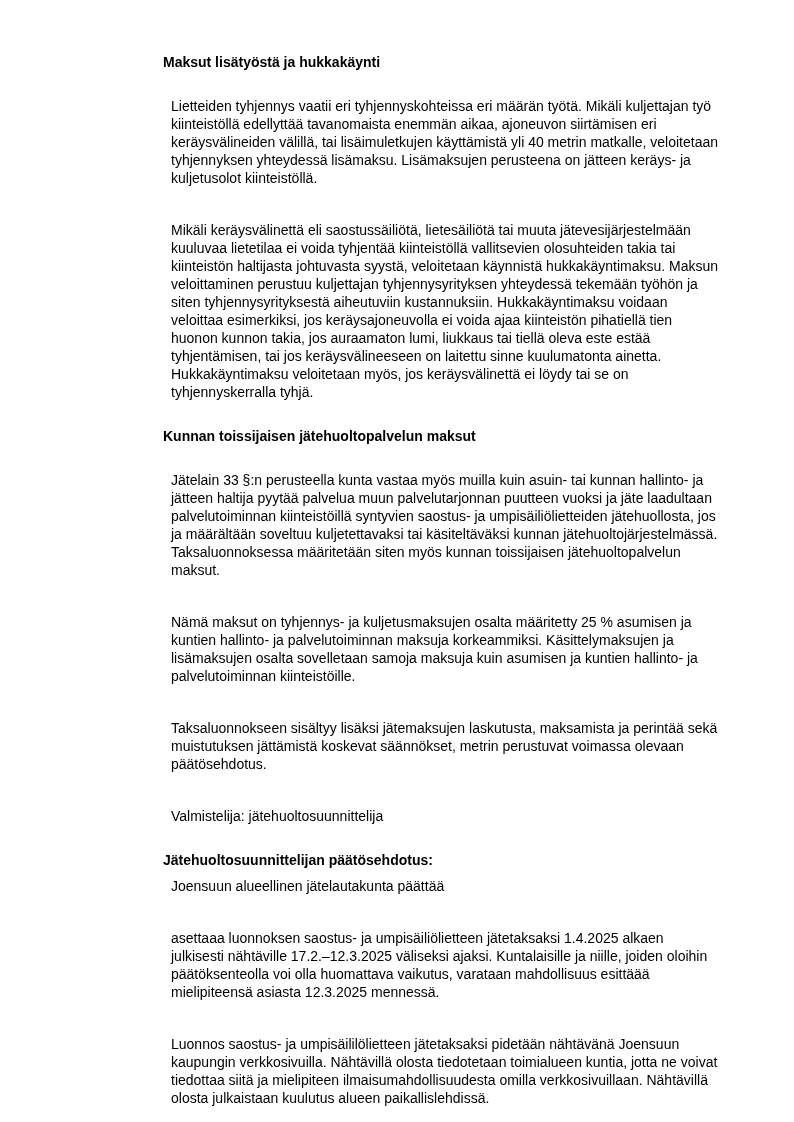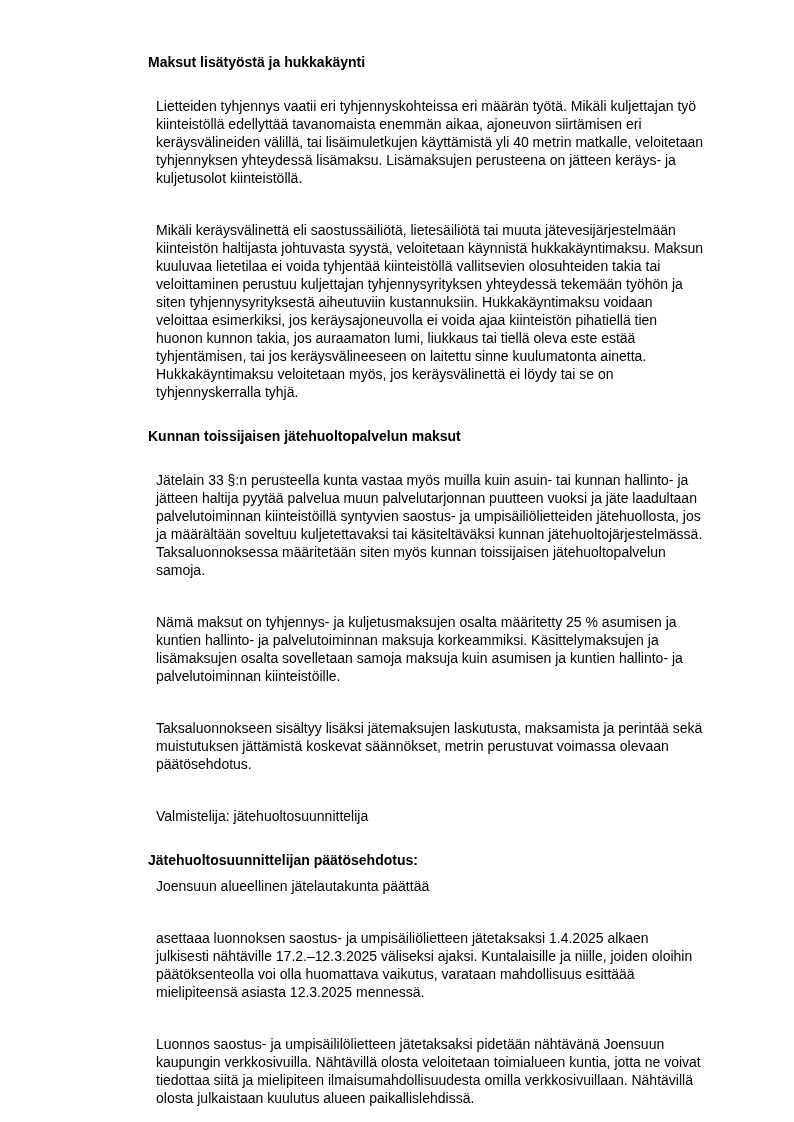--- a/index.html
+++ b/index.html
@@ -1,18 +1,18 @@
 <!DOCTYPE html>
 <html><head>
   <meta charset="utf-8">
   <style>
     html, body { margin: 0; padding: 0; background: #ffffff; }
     body { width: 794px; height: 1122px; position: relative; overflow: hidden; }
     .page {
-      position: absolute; left: 148px; top: 53px; width: 600px;
+      position: absolute; left: 163px; top: 53px; width: 600px;
       font-family: "Liberation Sans", sans-serif;
       font-size: 14px; line-height: 18px; color: #000000;
     }
     .heading { font-weight: bold; margin: 0; }
     .para { margin: 8px; }
     .line { display: block; white-space: nowrap; }
     .gap { height: 18px; }
   </style>
 </head>
 <body>
@@ -24,41 +24,41 @@
   <p class="para">
     <span class="line">Lietteiden tyhjennys vaatii eri tyhjennyskohteissa eri määrän työtä. Mikäli kuljettajan työ</span>
     <span class="line">kiinteistöllä edellyttää tavanomaista enemmän aikaa, ajoneuvon siirtämisen eri</span>
     <span class="line">keräysvälineiden välillä, tai lisäimuletkujen käyttämistä yli 40 metrin matkalle, veloitetaan</span>
     <span class="line">tyhjennyksen yhteydessä lisämaksu. Lisämaksujen perusteena on jätteen keräys- ja</span>
     <span class="line">kuljetusolot kiinteistöllä.</span>
   </p>
   <div class="gap"></div>
   <p class="para">
     <span class="line">Mikäli keräysvälinettä eli saostussäiliötä, lietesäiliötä tai muuta jätevesijärjestelmään</span>
+    <span class="line">kuuluvaa lietetilaa ei voida tyhjentää kiinteistöllä vallitsevien olosuhteiden takia tai</span>
     <span class="line">kiinteistön haltijasta johtuvasta syystä, veloitetaan käynnistä hukkakäyntimaksu. Maksun</span>
-    <span class="line">kuuluvaa lietetilaa ei voida tyhjentää kiinteistöllä vallitsevien olosuhteiden takia tai</span>
     <span class="line">veloittaminen perustuu kuljettajan tyhjennysyrityksen yhteydessä tekemään työhön ja</span>
     <span class="line">siten tyhjennysyrityksestä aiheutuviin kustannuksiin. Hukkakäyntimaksu voidaan</span>
     <span class="line">veloittaa esimerkiksi, jos keräysajoneuvolla ei voida ajaa kiinteistön pihatiellä tien</span>
     <span class="line">huonon kunnon takia, jos auraamaton lumi, liukkaus tai tiellä oleva este estää</span>
     <span class="line">tyhjentämisen, tai jos keräysvälineeseen on laitettu sinne kuulumatonta ainetta.</span>
     <span class="line">Hukkakäyntimaksu veloitetaan myös, jos keräysvälinettä ei löydy tai se on</span>
     <span class="line">tyhjennyskerralla tyhjä.</span>
   </p>
   <div class="gap"></div>
 
   <p class="heading">Kunnan toissijaisen jätehuoltopalvelun maksut</p>
   <div class="gap"></div>
   <p class="para">
     <span class="line">Jätelain 33 §:n perusteella kunta vastaa myös muilla kuin asuin- tai kunnan hallinto- ja</span>
     <span class="line">jätteen haltija pyytää palvelua muun palvelutarjonnan puutteen vuoksi ja jäte laadultaan</span>
     <span class="line">palvelutoiminnan kiinteistöillä syntyvien saostus- ja umpisäiliölietteiden jätehuollosta, jos</span>
     <span class="line">ja määrältään soveltuu kuljetettavaksi tai käsiteltäväksi kunnan jätehuoltojärjestelmässä.</span>
     <span class="line">Taksaluonnoksessa määritetään siten myös kunnan toissijaisen jätehuoltopalvelun</span>
-    <span class="line">samoja.</span>
+    <span class="line">maksut.</span>
   </p>
   <div class="gap"></div>
   <p class="para">
     <span class="line">Nämä maksut on tyhjennys- ja kuljetusmaksujen osalta määritetty 25 % asumisen ja</span>
     <span class="line">kuntien hallinto- ja palvelutoiminnan maksuja korkeammiksi. Käsittelymaksujen ja</span>
     <span class="line">lisämaksujen osalta sovelletaan samoja maksuja kuin asumisen ja kuntien hallinto- ja</span>
     <span class="line">palvelutoiminnan kiinteistöille.</span>
   </p>
   <div class="gap"></div>
   <p class="para">
@@ -79,17 +79,17 @@
   <div class="gap"></div>
   <p class="para">
     <span class="line">asettaaa luonnoksen saostus- ja umpisäiliölietteen jätetaksaksi 1.4.2025 alkaen</span>
     <span class="line">julkisesti nähtäville 17.2.–12.3.2025 väliseksi ajaksi. Kuntalaisille ja niille, joiden oloihin</span>
     <span class="line">päätöksenteolla voi olla huomattava vaikutus, varataan mahdollisuus esittäää</span>
     <span class="line">mielipiteensä asiasta 12.3.2025 mennessä.</span>
   </p>
   <div class="gap"></div>
   <p class="para">
     <span class="line">Luonnos saostus- ja umpisäililölietteen jätetaksaksi pidetään nähtävänä Joensuun</span>
-    <span class="line">kaupungin verkkosivuilla. Nähtävillä olosta veloitetaan toimialueen kuntia, jotta ne voivat</span>
+    <span class="line">kaupungin verkkosivuilla. Nähtävillä olosta tiedotetaan toimialueen kuntia, jotta ne voivat</span>
     <span class="line">tiedottaa siitä ja mielipiteen ilmaisumahdollisuudesta omilla verkkosivuillaan. Nähtävillä</span>
     <span class="line">olosta julkaistaan kuulutus alueen paikallislehdissä.</span>
   </p>
 </div>
 
 </body></html>

